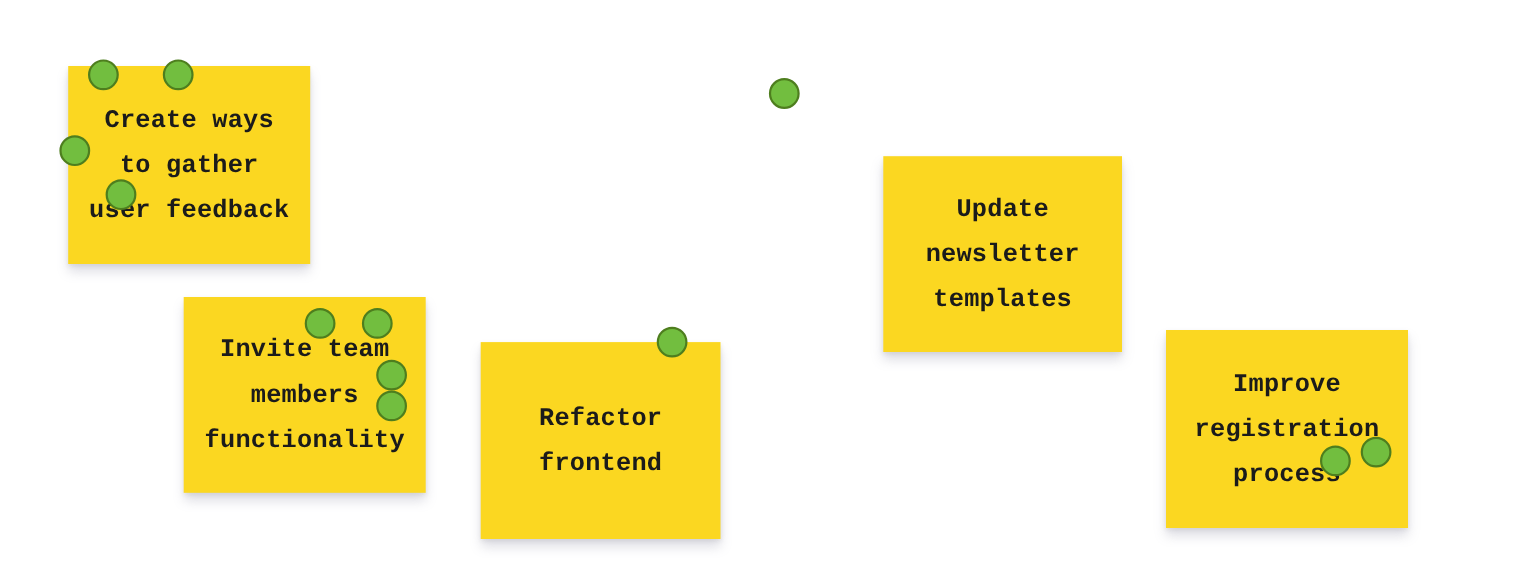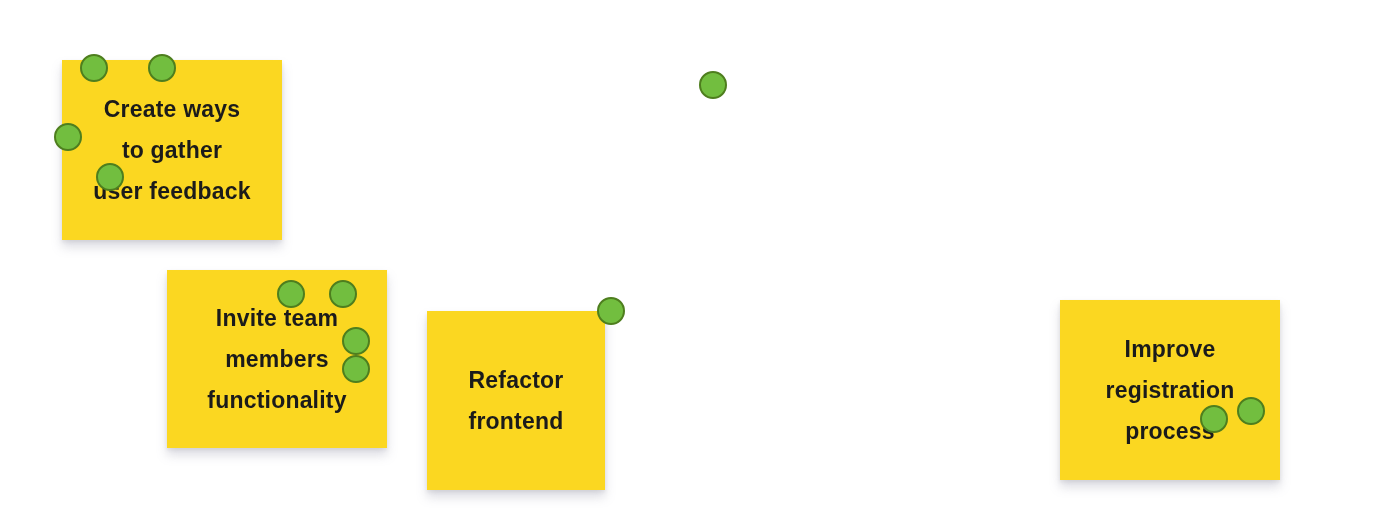--- a/index.html
+++ b/index.html
@@ -6,21 +6,21 @@
     margin: 0;
     padding: 0;
     background: #ffffff;
   }
   .board {
     position: relative;
     width: 1400px;
     height: 514px;
     background: var(--bg, #ffffff);
     overflow: hidden;
-    font-family: Liberation Sans, sans-serif;
+    font-family: Liberation Mono, monospace;
   }
   .note {
     position: absolute;
     background: var(--note, #fbd721);
     box-shadow: 0 7px 10px rgba(130, 130, 155, 0.28), 0 2px 4px rgba(0, 0, 0, 0.08);
     display: flex;
     align-items: center;
     justify-content: center;
     text-align: center;
     z-index: 1;
@@ -49,26 +49,31 @@
 </style>
 </head>
 <body>
 
 <div class="board" id="board" style="width: 1400px; height: 514px; --bg: #ffffff; --note: #fbd721; --dotFill: #72be3f; --dotBorder: #4e7e1e; --text: #1b1b1b;">
     <div class="note" style="left: 62px; top: 60px; width: 220px; height: 180px;">
       <div class="note-text">Create ways
 to gather
 user feedback</div>
     </div>
+    <div class="note" style="left: 803px; top: 142px; width: 217px; height: 178px;">
+      <div class="note-text">Update
+newsletter
+templates</div>
+    </div>
     <div class="note" style="left: 167px; top: 270px; width: 220px; height: 178px; text-align: center;">
       <div class="note-text">Invite team
 members
 functionality</div>
     </div>
-    <div class="note" style="left: 427px; top: 311px; width: 178px; height: 179px;">
+    <div class="note" style="left: 437px; top: 311px; width: 218px; height: 179px;">
       <div class="note-text">Refactor
 frontend</div>
     </div>
     <div class="note" style="left: 1060px; top: 300px; width: 220px; height: 180px;">
       <div class="note-text">Improve
 registration
 process</div>
     </div>
     <div class="vote-dot" style="width: 28px; height: 28px; left: 80px; top: 54px;"></div>
     <div class="vote-dot" style="width: 28px; height: 28px; left: 148px; top: 54px;"></div>

